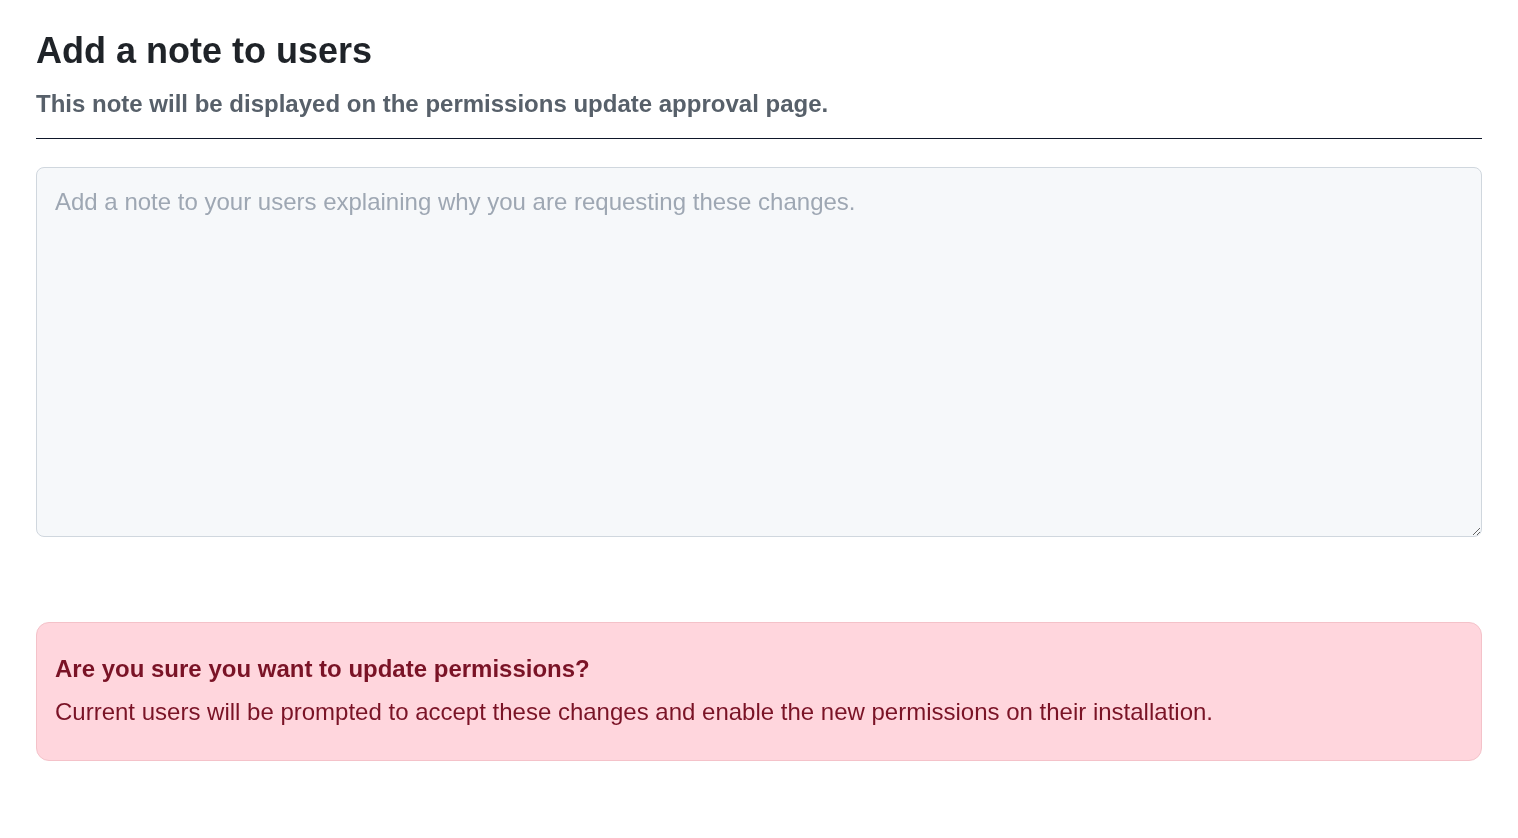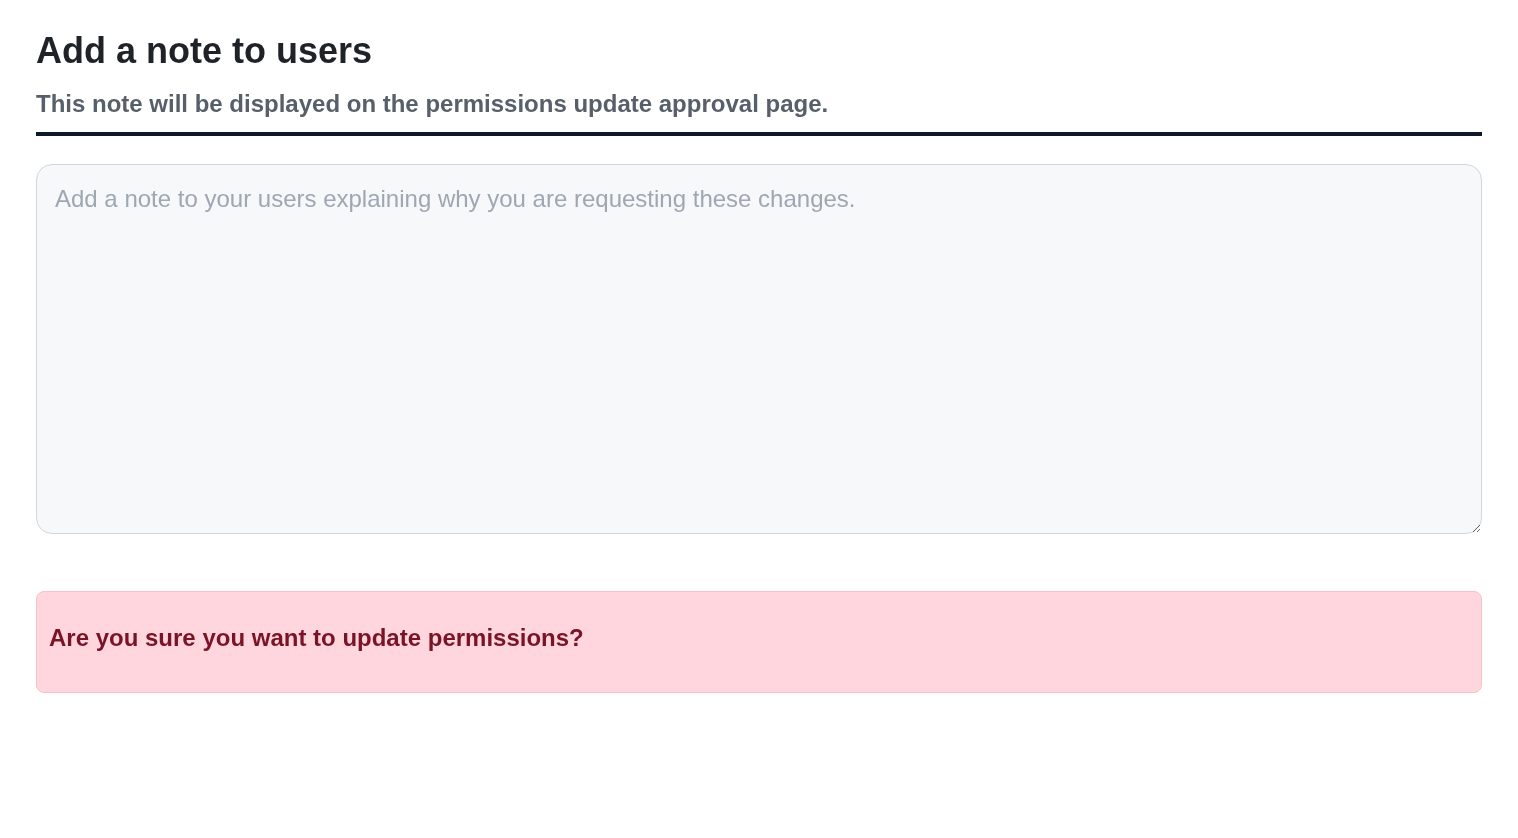--- a/index.html
+++ b/index.html
@@ -9,22 +9,22 @@
     }
     body {
       font-family: -apple-system, BlinkMacSystemFont, "Segoe UI", Helvetica, Arial, sans-serif;
       background: #ffffff;
       padding: 24px 36px;
       color: #24292f;
       font-size: 22px;
       line-height: 1.5;
     }
     .section-header {
-      padding-bottom: 10px;
-      border-bottom: 4px solid #0f172a;
+      padding-bottom: 16px;
+      border-bottom: 1px solid #0f172a;
       margin-bottom: 28px;
     }
     .section-title {
       font-size: 36px;
       font-weight: 600;
       color: #1f2328;
       margin-bottom: 8px;
     }
     .section-subtitle {
       font-size: 24px;
@@ -33,33 +33,33 @@
     }
     .note-textarea {
       width: 100%;
       min-height: 370px;
       padding: 16px 18px;
       font-size: 24px;
       font-family: inherit;
       color: #24292f;
       background-color: #f6f8fa;
       border: 1px solid #d0d7de;
-      border-radius: 16px;
+      border-radius: 8px;
       resize: vertical;
       line-height: 1.5;
     }
     .note-textarea::placeholder {
       color: #9ea7b3;
     }
     .warning-box {
-      margin-top: 48px;
-      padding: 28px 32px 30px 12px;
+      margin-top: 76px;
+      padding: 28px 32px 30px 18px;
       background-color: #ffd6dd;
       border: 1px solid #f4c2c9;
-      border-radius: 8px;
+      border-radius: 13px;
       color: #7a1326;
     }
     .warning-title {
       font-size: 24px;
       font-weight: 600;
       color: #7a1326;
       margin-bottom: 6px;
     }
     .warning-text {
       font-size: 24px;
@@ -74,16 +74,17 @@
 
 <div class="section-header">
   <h1 class="section-title">Add a note to users</h1>
   <p class="section-subtitle">This note will be displayed on the permissions update approval page.</p>
 </div>
 
 <textarea class="note-textarea" placeholder="Add a note to your users explaining why you are requesting these changes." style=""></textarea>
 
 <div class="warning-box">
   <div class="warning-title">Are you sure you want to update permissions?</div>
+  <div class="warning-text">Current users will be prompted to accept these changes and enable the new permissions on their installation.</div>
 </div>
 
 
 
 
 </body></html>

